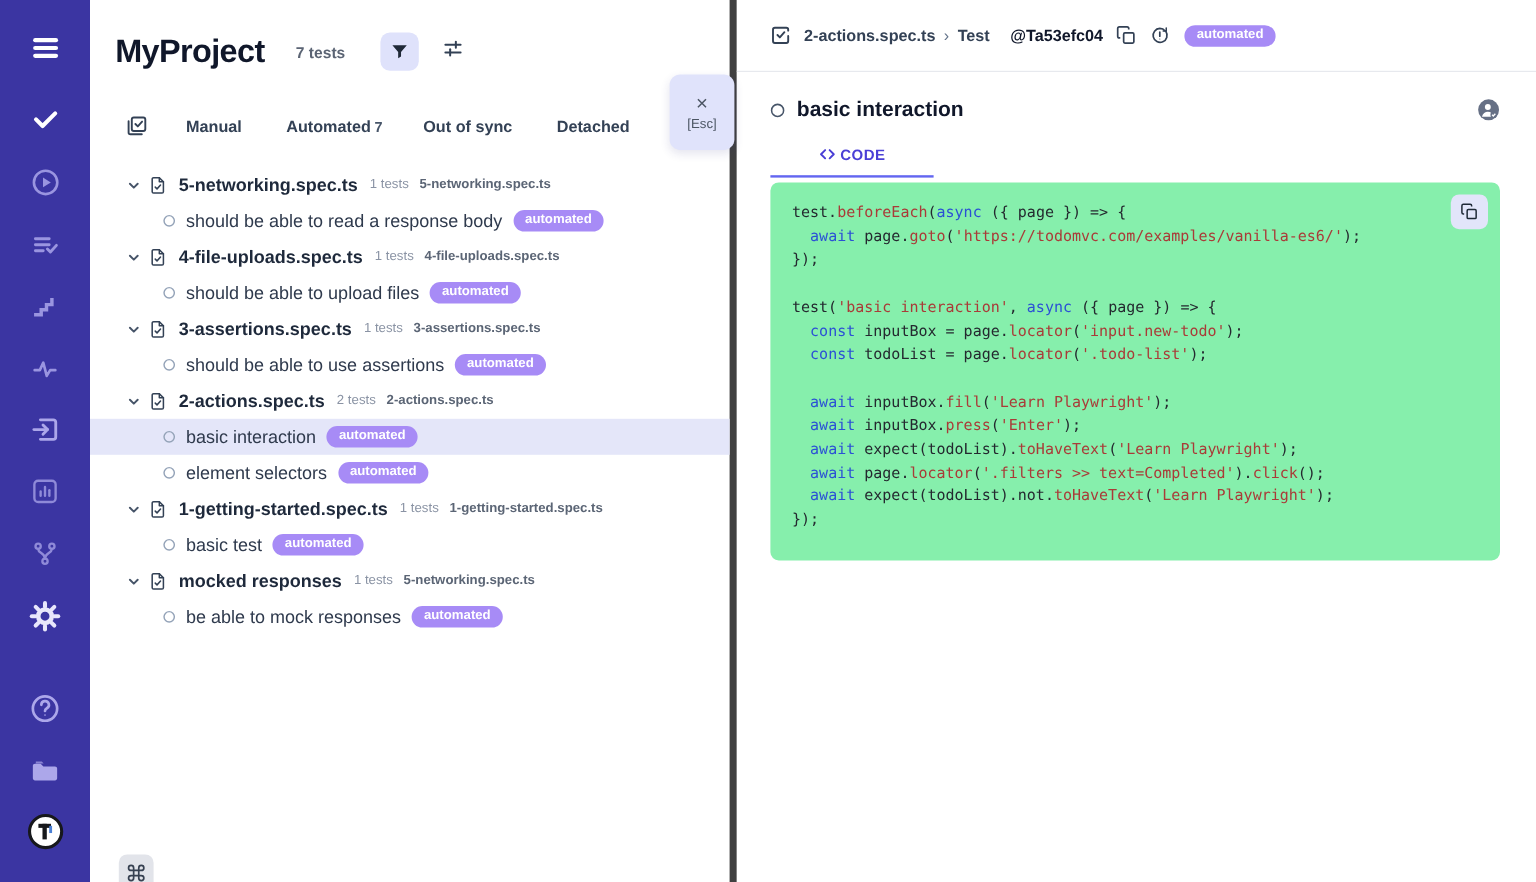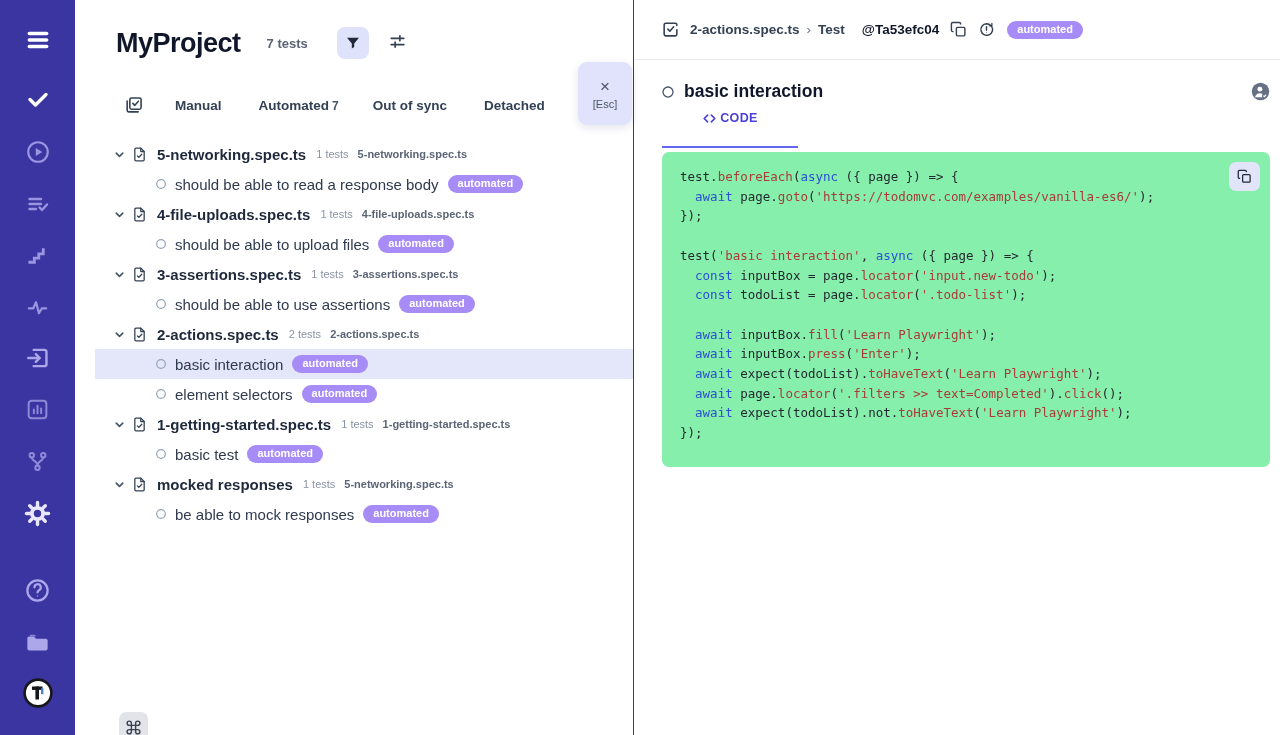--- a/index.html
+++ b/index.html
@@ -7,21 +7,21 @@
     font-family:"Liberation Sans", sans-serif; -webkit-font-smoothing:antialiased; }
   .app { display:flex; width:1280px; height:735px; }
 
   
   .sidebar { position:relative; width:75px; height:735px; background:#3b35a2; flex:0 0 75px; }
   .sb-icon { position:absolute; left:0; width:75px; display:flex; justify-content:center; cursor:pointer; }
   .sb-icon svg { display:block; }
 
   
   .left-panel { position:relative; width:539px; flex:0 0 539px; height:735px; background:#fff;
-    border-right:1px solid #404040;margin-left:20px; }
+    border-right:6px solid #404040; }
   .lp-header { display:flex; align-items:center; height:86px; padding:0 18px 0 21px; }
   .lp-title { font-size:27px; font-weight:800; color:#10172a; letter-spacing:-0.5px; }
   .lp-count { font-size:13px; color:#5b6474; font-weight:600; margin-left:26px; }
   .filter-btn { width:32px; height:32px; border:none; border-radius:8px; background:#dfe2fb;
     display:flex; align-items:center; justify-content:center; margin-left:29px; cursor:pointer; }
   .search-box { position:relative; margin-left:17px; }
   .search-box input { width:183px; height:33px; border:1px solid #d4d8e0; border-radius:8px;
     padding:0 10px 0 32px; font-size:13px; color:#374151; outline:none; background:#fff;
     font-family:"Liberation Sans", sans-serif; }
   .search-box input::placeholder { color:#6b7280; }
@@ -34,21 +34,21 @@
   .esc-x { font-size:17px; color:#4b5563; line-height:1; }
   .esc-label { font-size:11px; color:#4b5563; }
 
   .filter-tabs { display:flex; align-items:center; height:34px; margin:2px 0 0 29px; }
   .ft-icon { margin-right:31px; cursor:pointer; display:flex; }
   .ft-item { font-size:13.5px; font-weight:700; color:#334155; margin-right:34px; cursor:pointer; }
   .ft-item .ft-count { font-weight:600; font-size:12px; color:#475569; margin-left:3px; }
 
   .tree { margin-top:17px; }
   .row { display:flex; align-items:center; height:30px; }
-  .row-file { padding-left:18px; }
+  .row-file { padding-left:30px; }
   .row-test { padding-left:60px; cursor:pointer; }
   .row-test.selected { background:#e4e6f9; }
   .chev { display:flex; margin-right:5px; cursor:pointer; }
   .ficon { display:flex; margin-right:9px; }
   .fname { font-size:15px; font-weight:700; color:#1e293b; margin-right:10px; cursor:pointer; }
   .fcount { font-size:11px; color:#8a93a4; margin-right:9px; }
   .fpath { font-size:11px; font-weight:700; color:#5b6575; }
   .tcircle { display:flex; margin-right:8px; }
   .tname { font-size:15px; color:#2f3a4d; margin-right:9px; }
   .badge { background:#a78bf6; color:#fff; font-size:11px; font-weight:600; padding:3px 10px 4px;
@@ -73,21 +73,21 @@
     font-size:13.5px; font-weight:700; display:flex; align-items:center; gap:7px; padding:0 13px;
     cursor:pointer; font-family:"Liberation Sans", sans-serif; }
   .btn-more { width:37px; justify-content:center; letter-spacing:1px; padding:0; }
 
   .dp-title-row { display:flex; align-items:center; padding:21px 30px 0 27px; }
   .dp-title-circle { display:flex; margin-right:9px; }
   .dp-title { font-size:17.5px; font-weight:800; color:#10172a; }
   .dp-avatar { margin-left:auto; display:flex; cursor:pointer; }
 
   .dp-tabs { display:flex; align-items:stretch; height:37px; margin:9px 30px 0 28px; }
-  .dp-tab { display:flex; justify-content:center; gap:3px; cursor:pointer;
+  .dp-tab { display:flex; align-items:center; justify-content:center; gap:3px; cursor:pointer;
     font-size:12.5px; font-weight:700; letter-spacing:.4px; color:#334155; }
   .dp-tab.w1{width:136px;} .dp-tab.w2{width:168px;} .dp-tab.w3{width:130px;} .dp-tab.w4{width:150px;}
   .dp-tab.active { color:#4a3fd6; border-bottom:2px solid #6366f1; }
 
   .code-card { position:relative; margin:4px 30px 0 28px; width:608px; height:315px;
     background:#86efac; border-radius:7px; padding:15px 18px; }
   .copy-btn { position:absolute; top:10px; right:10px; width:31px; height:29px; border:none;
     border-radius:7px; background:#e2e5fa; display:flex; align-items:center; justify-content:center;
     cursor:pointer; }
   .code { font-family:"DejaVu Sans Mono","Liberation Mono",monospace; font-size:12.5px;

